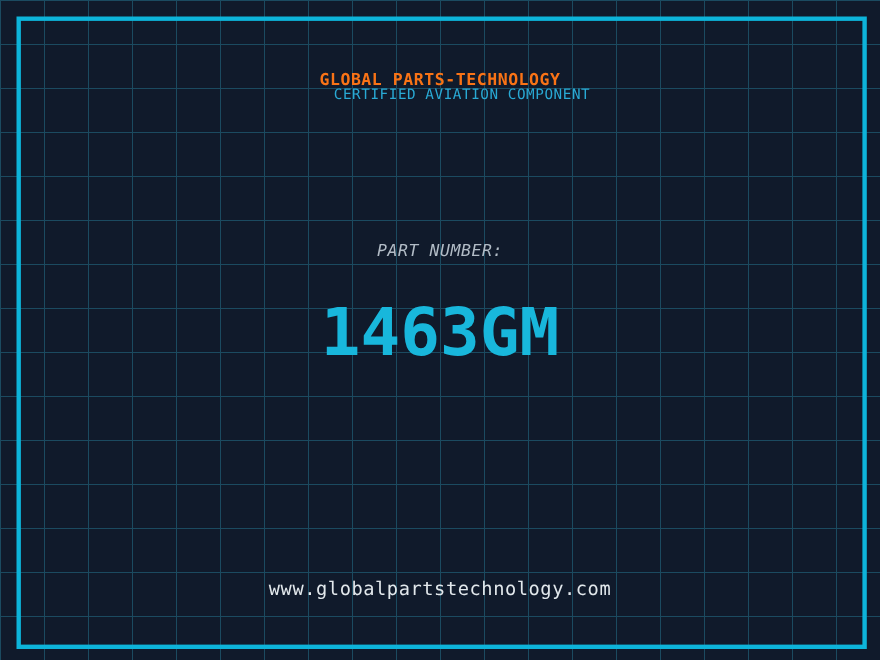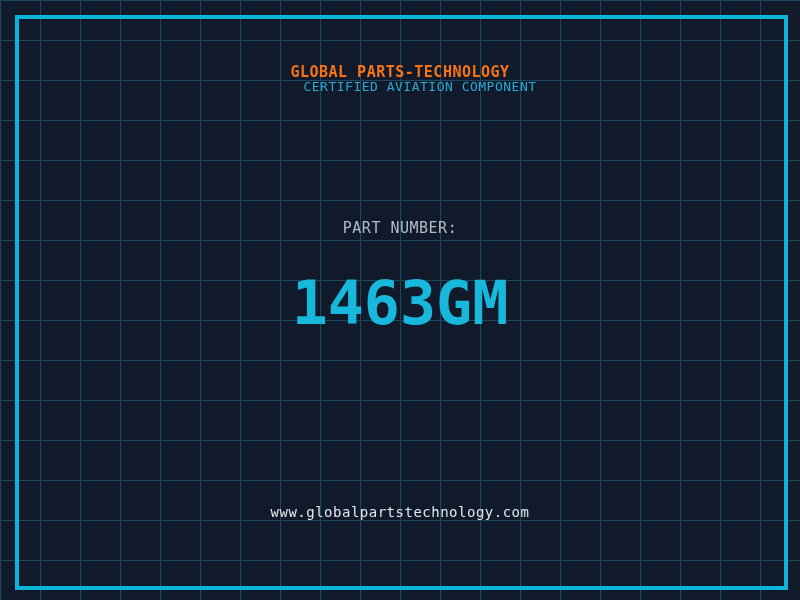--- a/index.html
+++ b/index.html
@@ -58,32 +58,33 @@
     color: #29a9d4;
     letter-spacing: 0.5px;
     padding-left: 40px;
   }
   .part-label {
     top: 219px;
     font-size: 15px;
     line-height: 18px;
     color: #b2bcc6;
     letter-spacing: 0.5px;
+    font-style: italic;
   }
   .part-number {
     top: 265px;
     font-size: 60px;
     line-height: 76px;
     font-weight: bold;
     color: #18b7dc;
     letter-spacing: 0px;
   }
   .website-url {
-    top: 504px;
-    font-size: 14px;
+    top: 528px;
+    font-size: 17px;
     line-height: 17px;
     color: #e2e8ec;
     letter-spacing: 0.5px;
   }
 </style>
 </head>
 <body>
 
 <div class="stage">
   <div class="grid"></div>

